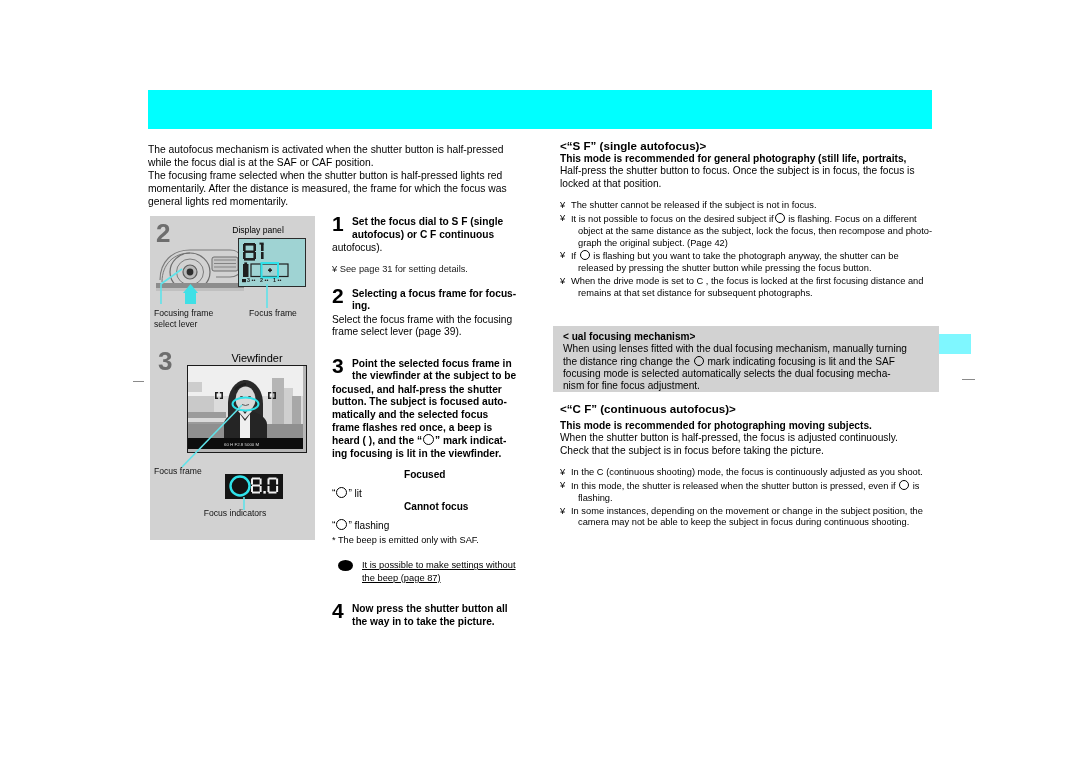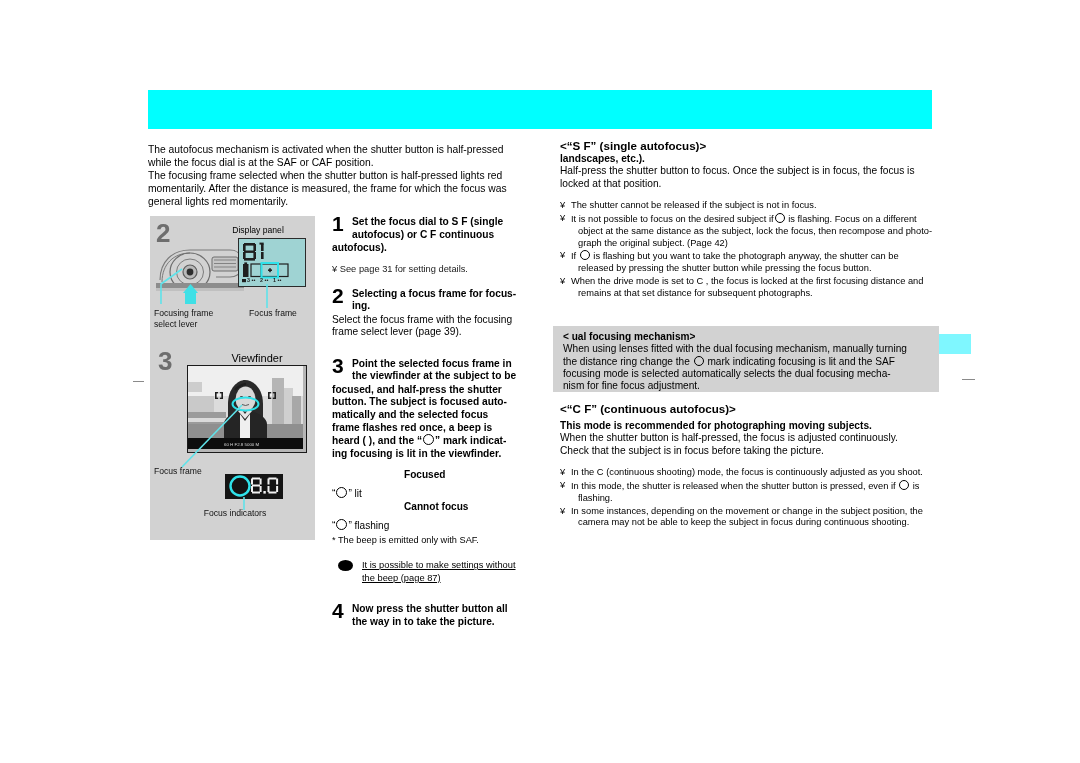--- a/index.html
+++ b/index.html
@@ -351,21 +351,21 @@
   </div>
 
   <div class="mid-col">
 
     <div class="step">
       <div class="step-head">
         <span class="num">1</span>
         <span class="htxt">Set the focus dial to  S F  (single</span>
         <span class="htxt">autofocus) or  C F  continuous</span>
       </div>
-      <div style="font-weight:bold;">autofocus).</div>
+      <div style="font-weight:normal;">autofocus).</div>
       <div class="gap-s"></div>
       <div class="note-line">¥ See page 31 for setting details.</div>
     </div>
 
     <div class="gap-m"></div>
 
     <div class="step">
       <div class="step-head">
         <span class="num">2</span>
         <span class="htxt">Selecting a focus frame for focus-</span>
@@ -419,21 +419,21 @@
       <div class="step-head">
         <span class="num">4</span>
         <span class="htxt">Now press the shutter button all</span>
         <span class="htxt">the way in to take the picture.</span>
       </div>
     </div>
   </div>
 
   <div class="right-col">
     <div class="sec-title">&lt;“S  F” (single autofocus)&gt;</div>
-    <div class="bold-line">landscapes, etc.).</div>
+    <div class="bold-line">This mode is recommended for general photography (still life, portraits,</div>
     <div class="plain">Half-press the shutter button to focus. Once the subject is in focus, the focus is</div>
     <div class="plain">locked at that position.</div>
 
     <div class="bullets">
       <div class="blt">
         <span class="bm">¥</span>
         <span>The shutter cannot be released if the subject is not in focus.</span>
       </div>
       <div class="blt">
         <span class="bm">¥</span>

